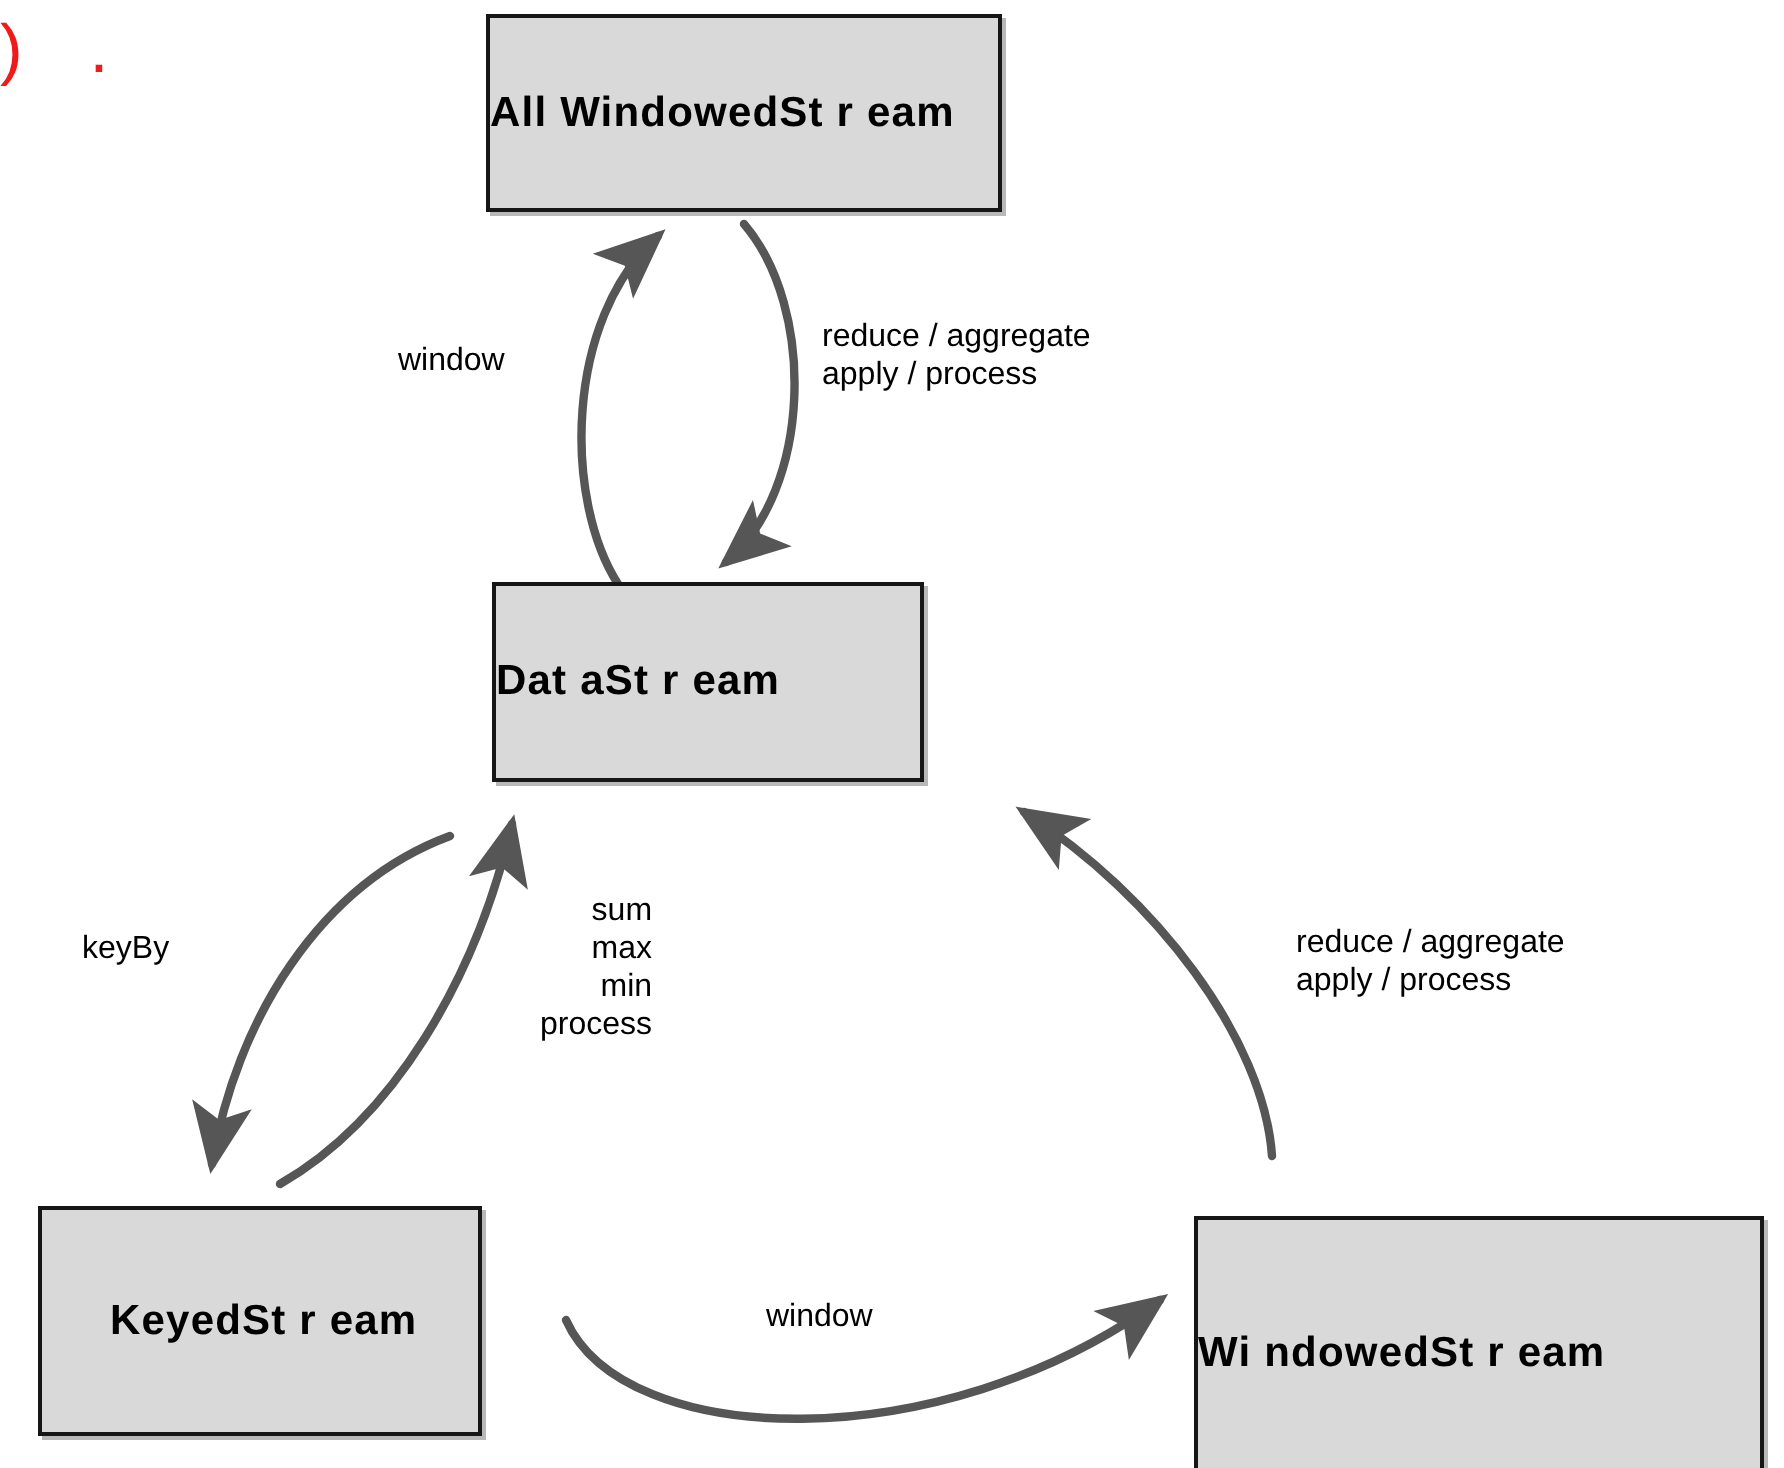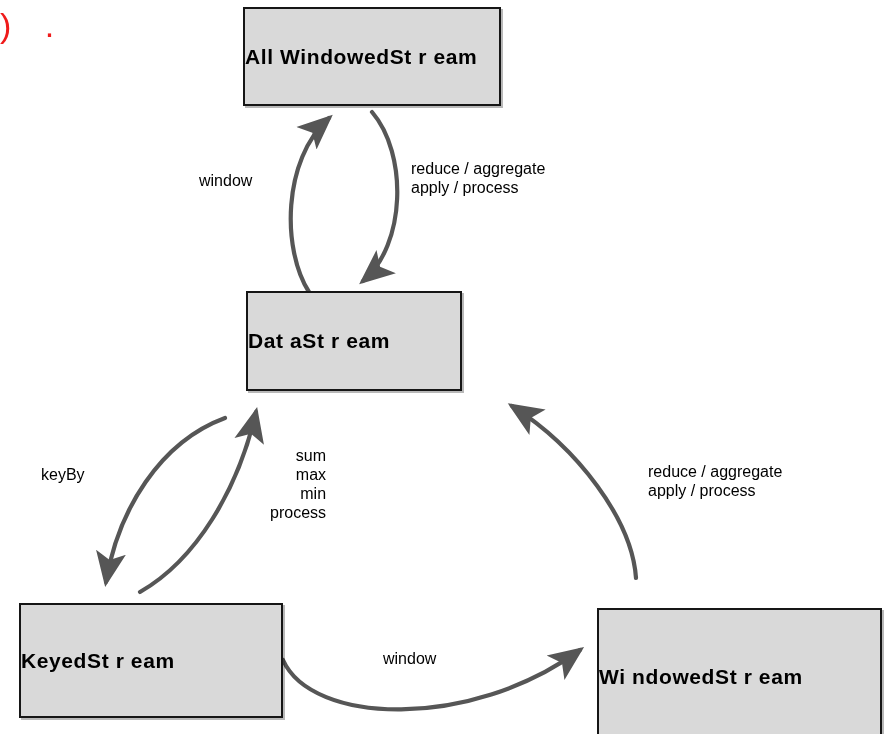--- a/index.html
+++ b/index.html
@@ -49,21 +49,21 @@
     font-size: 16px;
     color: #000000;
     white-space: nowrap;
     line-height: 1.18;
     z-index: 4;
   }
 
   
   #node-allwindowedstream { left: 243px; top: 7px;   width: 258px; height: 99px; }
   #node-datastream        { left: 246px; top: 291px; width: 216px; height: 100px; }
-  #node-keyedstream       { left: 19px;  top: 603px; width: 264px; height: 115px; }
+  #node-keyedstream       { left: 19px;  top: 603px; width: 222px; height: 115px; padding-left: 34px; }
   #node-windowedstream    { left: 569px; top: 608px; width: 285px; height: 137px; margin-left: 28px; }
 
   
   #label-window-top      { left: 199px; top: 172px; }
   #label-reduce-top      { left: 411px; top: 160px; }
   #label-keyby           { left: 41px;  top: 466px; }
   #label-aggregations    { left: 270px; top: 447px; text-align: right; }
   #label-reduce-right    { left: 648px; top: 463px; }
   #label-window-bottom   { left: 383px; top: 650px; }
 

